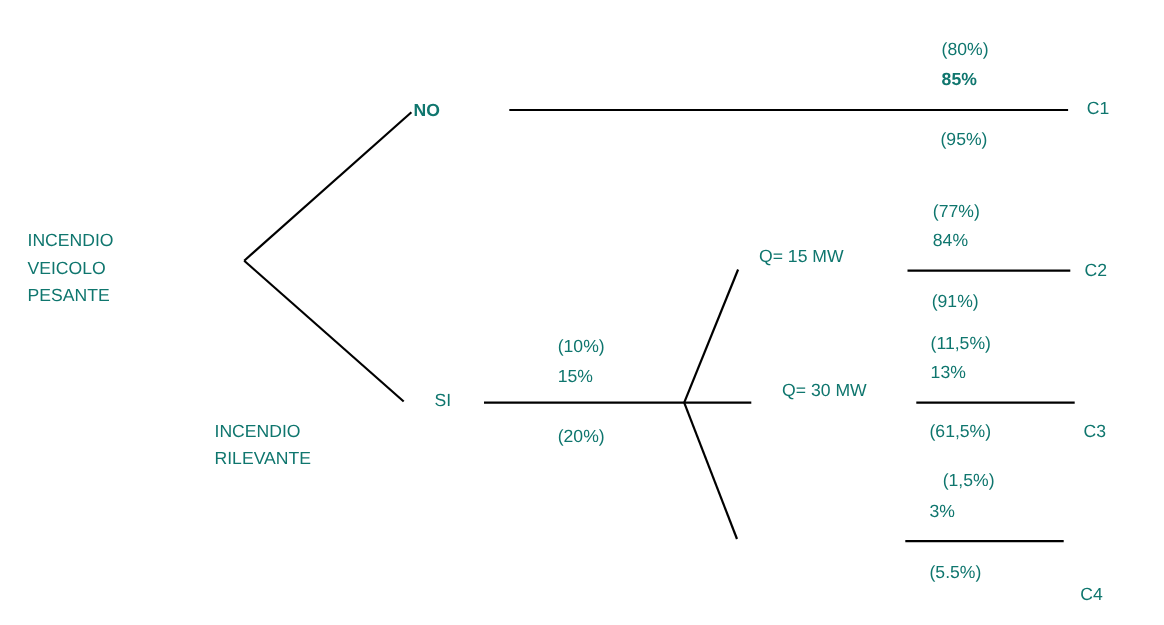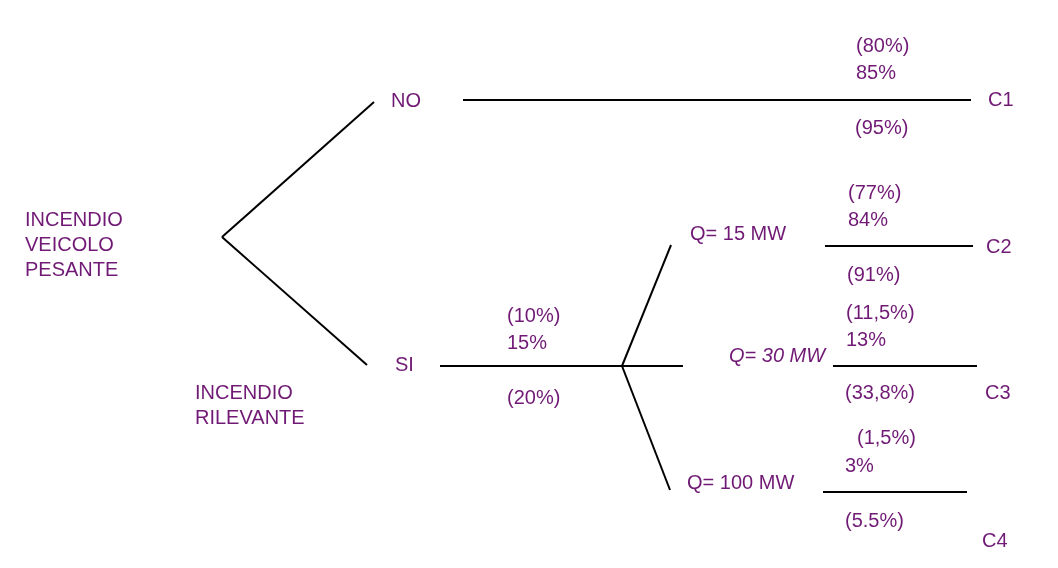--- a/index.html
+++ b/index.html
@@ -21,24 +21,24 @@
     left: 0;
     top: 0;
   }
   .tree-svg path {
     stroke: #000000;
     stroke-width: 2;
     fill: none;
   }
   .lbl {
     position: absolute;
-    font-size: 20px;
+    font-size: 16px;
     line-height: 25px;
     white-space: pre-line;
-    color: #701a75;
+    color: #0f766e;
   }
 </style>
 </head>
 <body>
 
 <div class="canvas">
 
   <svg class="tree-svg" width="1058" height="568" viewBox="0 0 1058 568">
     <path d="M 222 237 L 374 102"></path>
     <path d="M 222 237 L 367 365"></path>
@@ -48,44 +48,43 @@
     <path d="M 622 366 L 670 490"></path>
     <path d="M 825 246 L 973 246"></path>
     <path d="M 833 366 L 977 366"></path>
     <path d="M 823 492 L 967 492"></path>
   </svg>
 
   <div class="lbl" style="left:25px; top:207px;">INCENDIO
 VEICOLO
 PESANTE</div>
 
-  <div class="lbl" style="left:391px; top:88px;">NO</div>
+  <div class="lbl" style="left:376px; top:88px;font-weight:bold;">NO</div>
   <div class="lbl" style="left:856px; top:33px;">(80%)</div>
-  <div class="lbl" style="left:856px; top:60px;">85%</div>
+  <div class="lbl" style="left:856px; top:60px;font-weight:bold;">85%</div>
   <div class="lbl" style="left:855px; top:115px;text-align:center;">(95%)</div>
   <div class="lbl" style="left:988px; top:87px;">C1</div>
 
   <div class="lbl" style="left:395px; top:352px;">SI</div>
   <div class="lbl" style="left:195px; top:380px;">INCENDIO
 RILEVANTE</div>
   <div class="lbl" style="left:507px; top:303px;">(10%)</div>
   <div class="lbl" style="left:507px; top:330px;">15%</div>
   <div class="lbl" style="left:507px; top:385px;">(20%)</div>
 
   <div class="lbl" style="left:690px; top:221px;">Q= 15 MW</div>
   <div class="lbl" style="left:848px; top:180px;text-align:right;">(77%)</div>
   <div class="lbl" style="left:848px; top:207px;">84%</div>
   <div class="lbl" style="left:847px; top:262px;">(91%)</div>
   <div class="lbl" style="left:986px; top:234px;text-align:right;">C2</div>
 
-  <div class="lbl" style="left:729px; top:343px;font-style:italic;">Q= 30 MW</div>
+  <div class="lbl" style="left:711px; top:343px;">Q= 30 MW</div>
   <div class="lbl" style="left:846px; top:300px;">(11,5%)</div>
   <div class="lbl" style="left:846px; top:327px;">13%</div>
-  <div class="lbl" style="left:845px; top:380px;">(33,8%)</div>
+  <div class="lbl" style="left:845px; top:380px;">(61,5%)</div>
   <div class="lbl" style="left:985px; top:354px;margin-top:26px;">C3</div>
 
-  <div class="lbl" style="left:687px; top:470px;">Q= 100 MW</div>
   <div class="lbl" style="left:845px; top:425px;margin-left:12px;">(1,5%)</div>
   <div class="lbl" style="left:845px; top:453px;">3%</div>
   <div class="lbl" style="left:845px; top:508px;">(5.5%)</div>
   <div class="lbl" style="left:982px; top:480px;margin-top:48px;">C4</div>
 
 </div>
 
 </body></html>

